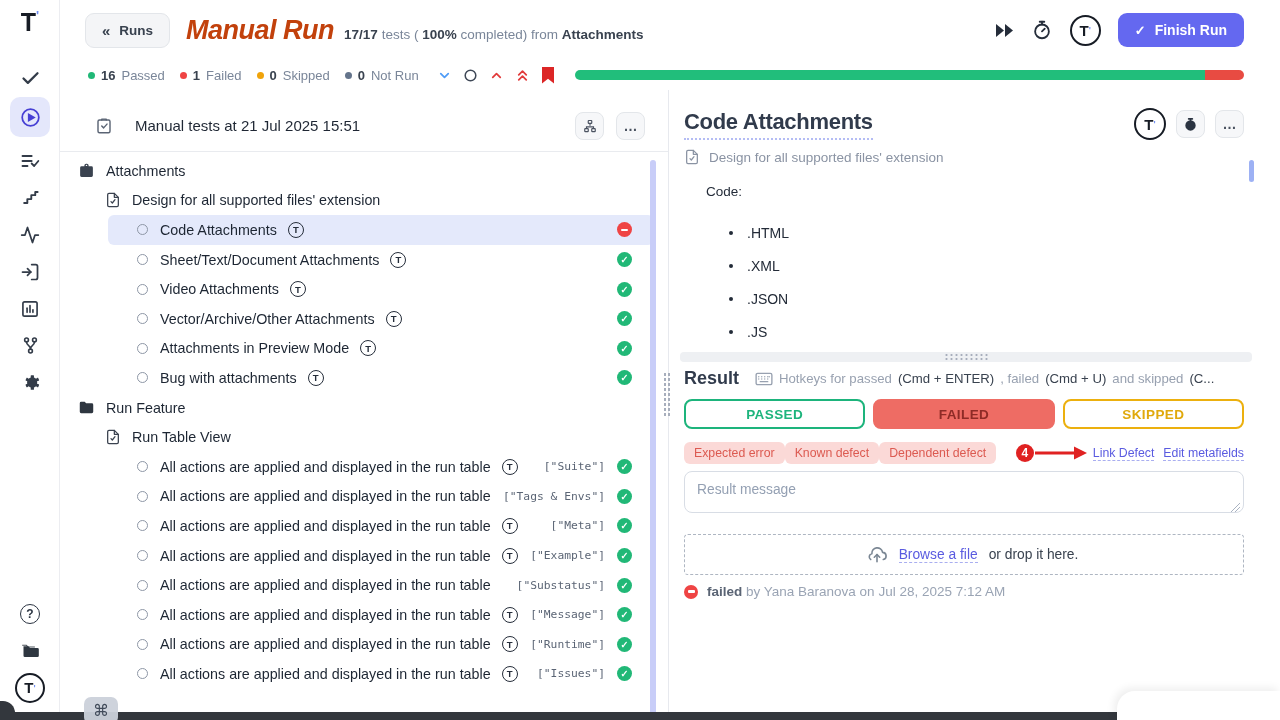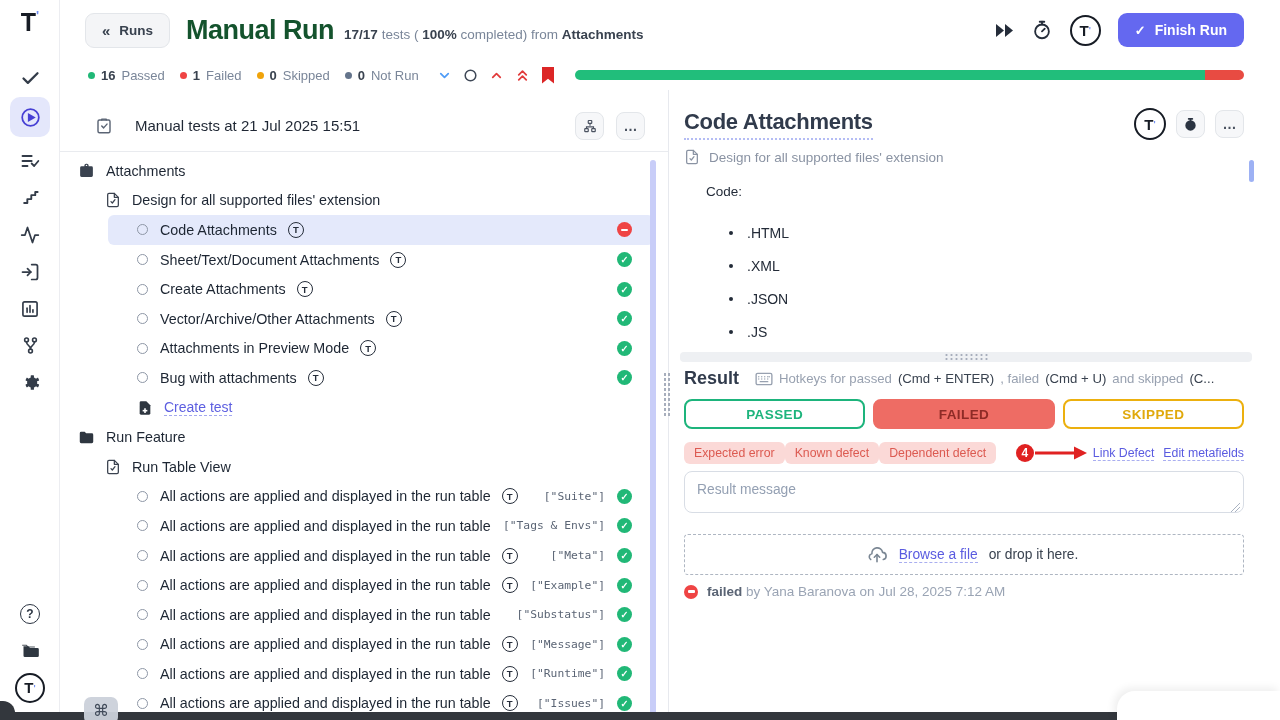--- a/index.html
+++ b/index.html
@@ -24,21 +24,21 @@
                align-items:center; justify-content:center; font-weight:900; font-size:15px; color:#171c25; }
   .logo-circ i, .avatar i { font-style:normal; color:#6f8df5; font-size:9px; vertical-align:top; }
 
   
   .topbar { position:absolute; left:60px; top:0; right:0; height:60px; display:flex; align-items:center;
             padding-left:25px; background:#fff; }
   .back-btn { display:flex; align-items:center; gap:9px; background:#f4f5f7; border:1px solid #e3e6ea;
               border-radius:9px; padding:8px 16px; font-size:13.5px; font-weight:700; color:#39424f; cursor:pointer; }
   .back-btn .chev { font-size:15px; font-weight:700; color:#39424f; }
   .title-group { display:flex; align-items:baseline; margin-left:16px; }
-  .page-title { font-size:27px; font-weight:800; color:#14532d; letter-spacing:-0.5px; }
+  .page-title { font-size:27px; font-weight:800; color:#c2410c; letter-spacing:-0.5px;font-style:italic; }
   .stats { margin-left:10px; font-size:13.5px; color:#7a8699; }
   .stats b { color:#39424f; font-weight:700; }
   .top-right { margin-left:auto; display:flex; align-items:center; gap:17px; margin-right:36px; }
   .iconbtn { background:none; border:none; cursor:pointer; display:flex; align-items:center; }
   .avatar { width:31px; height:31px; border:2.6px solid #171c25; border-radius:50%; background:#fff;
             display:flex; align-items:center; justify-content:center; font-weight:900; font-size:15px;
             color:#171c25; cursor:pointer; }
   .finish-btn { display:flex; align-items:center; gap:9px; background:#6468f0; color:#fff; border:none;
                 border-radius:9px; padding:9px 17px; font-size:14px; font-weight:700; cursor:pointer; }
   .finish-btn .chk { font-size:13px; }
@@ -382,51 +382,41 @@
             <span class="tstat fail" style="margin-left: auto;"></span>
           </div>
           <div class="trow lv2">
             <span class="circ"></span>
             <span class="tlabel">Sheet/Text/Document Attachments</span>
             <span class="tbadge">T</span>
             <span class="tstat pass" style="margin-left: auto;">✓</span>
           </div>
           <div class="trow lv2">
             <span class="circ"></span>
-            <span class="tlabel">Create Attachments</span>
+            <span class="tlabel">Video Attachments</span>
             <span class="tbadge">T</span>
             <span class="tstat pass" style="margin-left: auto;">✓</span>
           </div>
           <div class="trow lv2">
             <span class="circ"></span>
             <span class="tlabel">Vector/Archive/Other Attachments</span>
             <span class="tbadge">T</span>
             <span class="tstat pass" style="margin-left: auto;">✓</span>
           </div>
           <div class="trow lv2">
             <span class="circ"></span>
             <span class="tlabel">Attachments in Preview Mode</span>
             <span class="tbadge">T</span>
             <span class="tstat pass" style="margin-left: auto;">✓</span>
           </div>
           <div class="trow lv2">
             <span class="circ"></span>
             <span class="tlabel">Bug with attachments</span>
             <span class="tbadge">T</span>
             <span class="tstat pass" style="margin-left: auto;">✓</span>
-          </div>
-          <div class="trow lv2">
-            <span class="ticon">
-              <svg width="16" height="16" viewBox="0 0 24 24">
-                <path fill="#2e3640" d="M14 2H6a2 2 0 0 0-2 2v16a2 2 0 0 0 2 2h12a2 2 0 0 0 2-2V8l-6-6z"></path>
-                <path fill="#fff" d="M10.8 12.5h2.4v7h-2.4z"></path>
-                <path fill="#fff" d="M8.5 14.8h7v2.4h-7z"></path>
-              </svg>
-            </span>
-            <span class="tlabel tlink">Create test</span>
           </div>
           <div class="trow lv0">
             <span class="ticon">
               <svg width="17" height="17" viewBox="0 0 24 24" fill="#2e3640">
                 <path d="M2.5 6A2 2 0 0 1 4.5 4h5l2 2h8a2 2 0 0 1 2 2v10a2 2 0 0 1-2 2h-15a2 2 0 0 1-2-2z"></path>
               </svg>
             </span>
             <span class="tlabel">Run Feature</span>
           </div>
           <div class="trow lv1">

